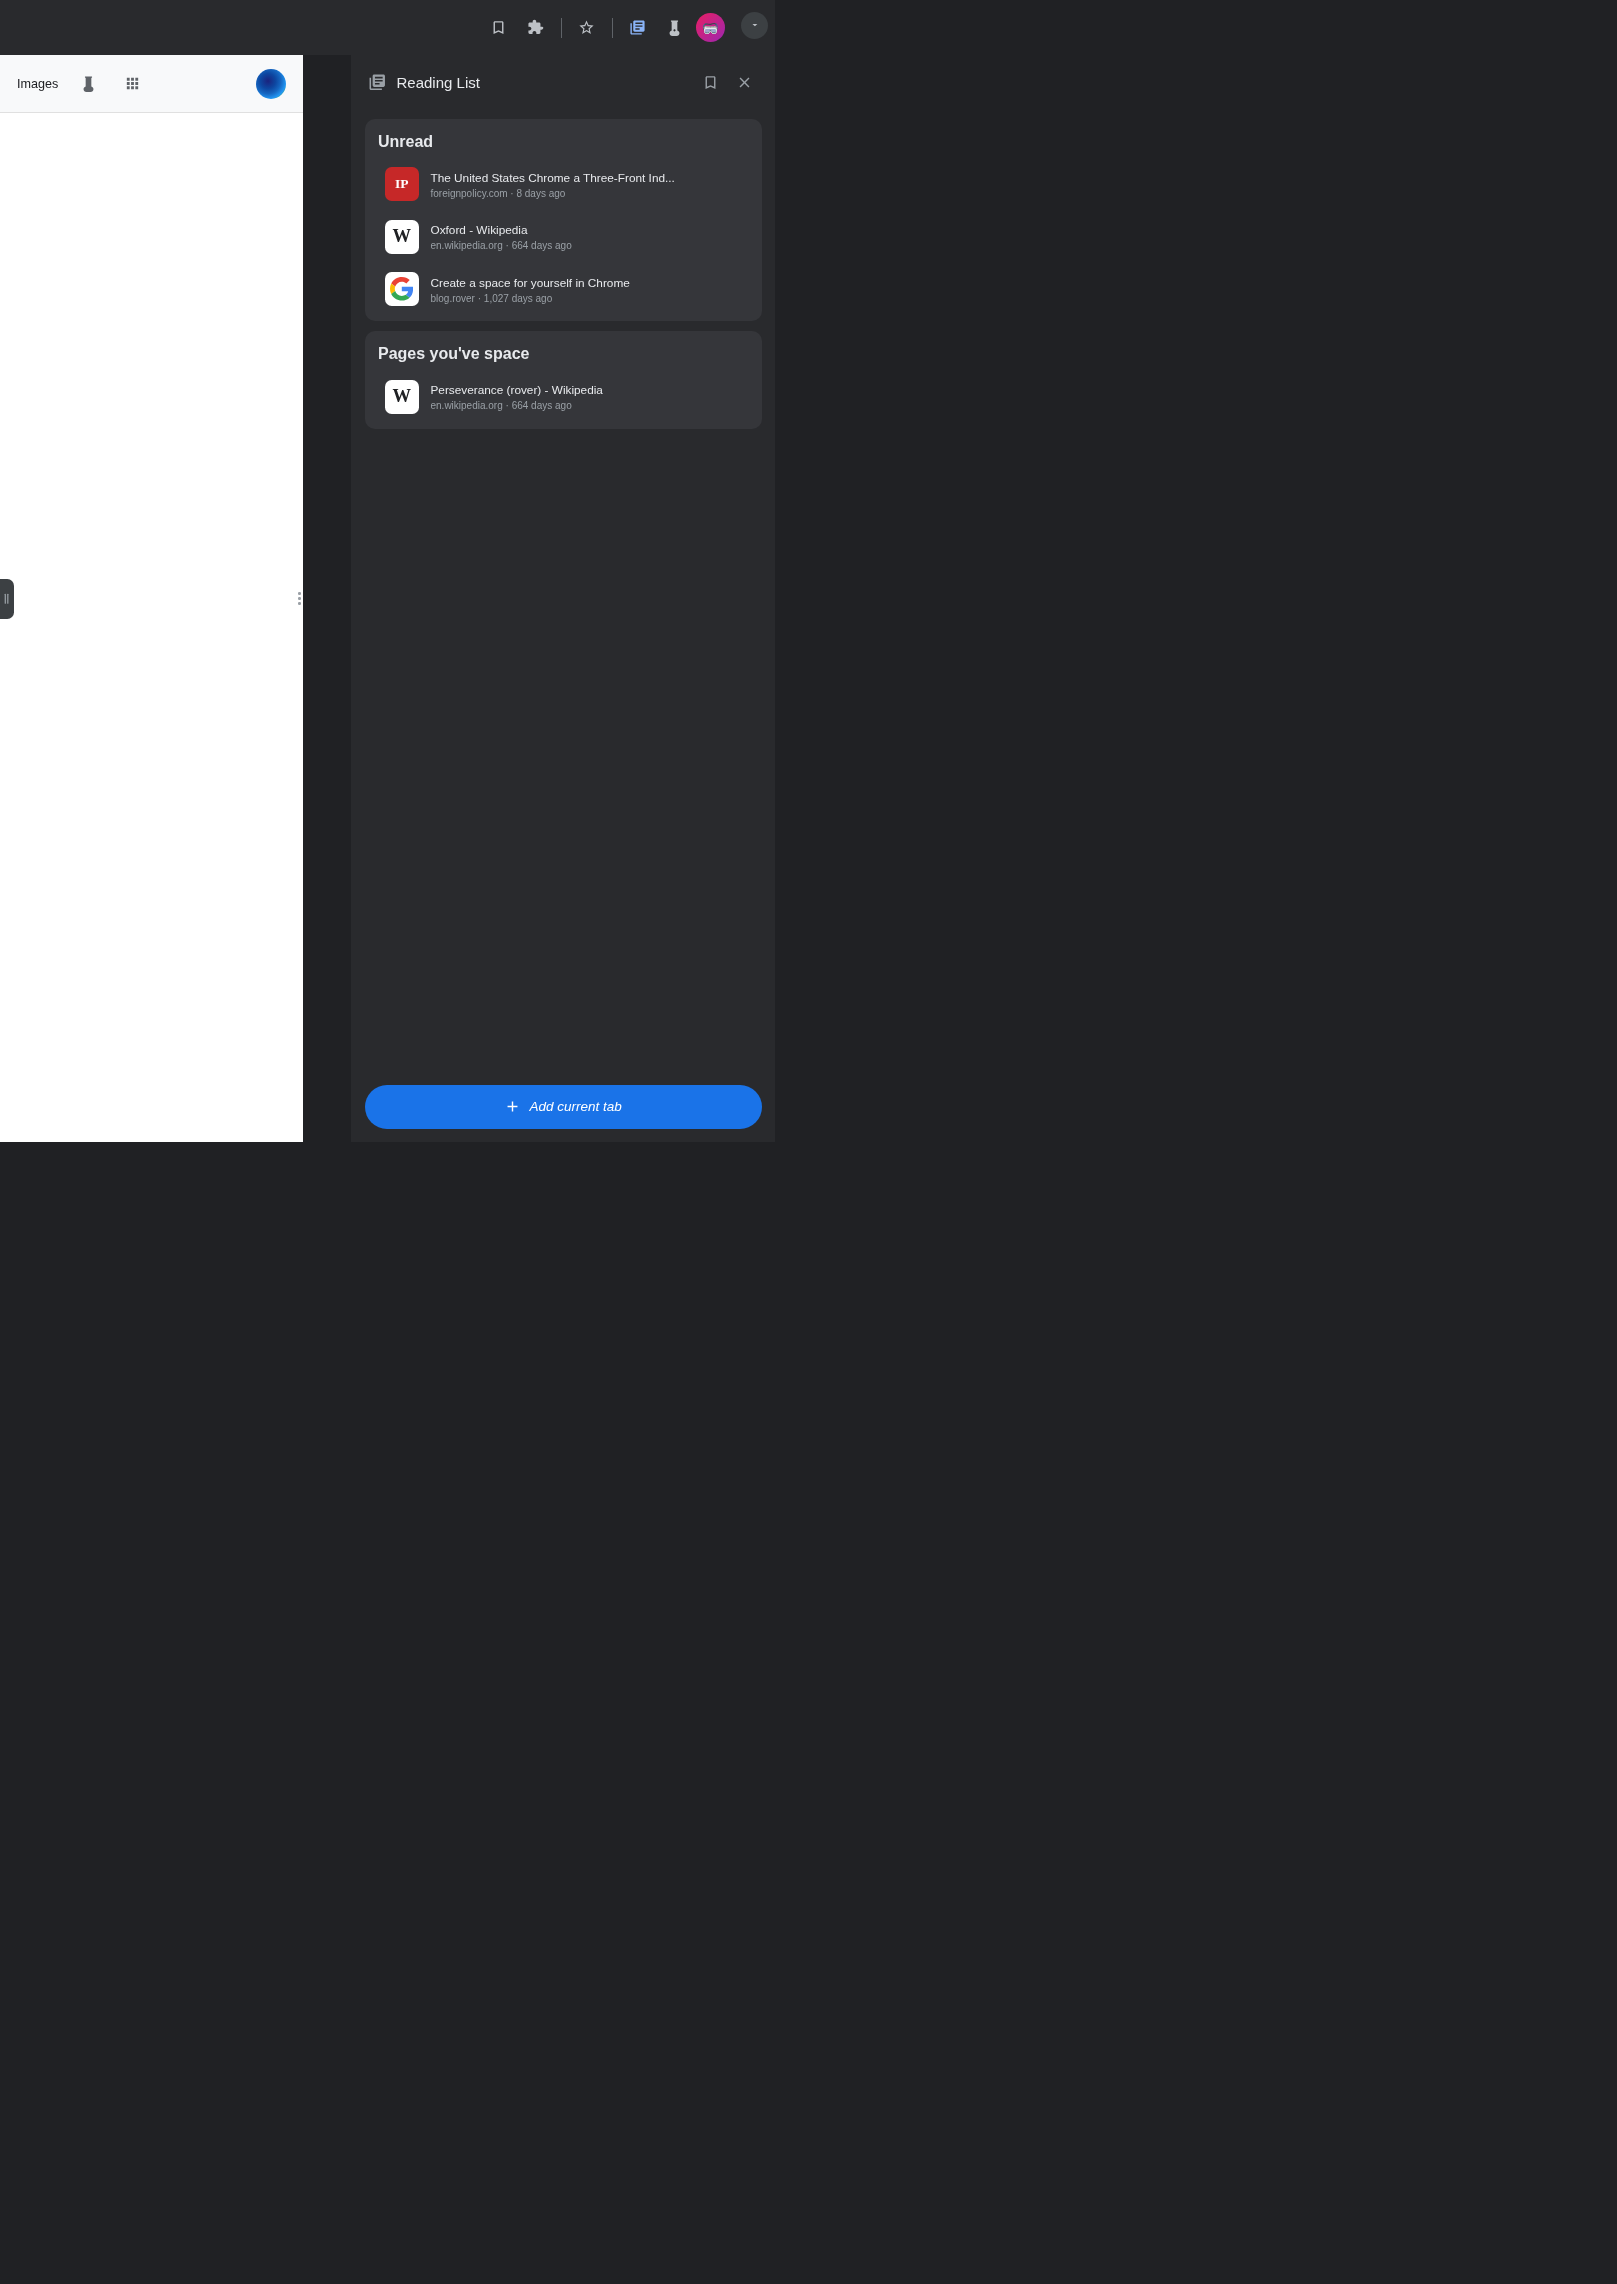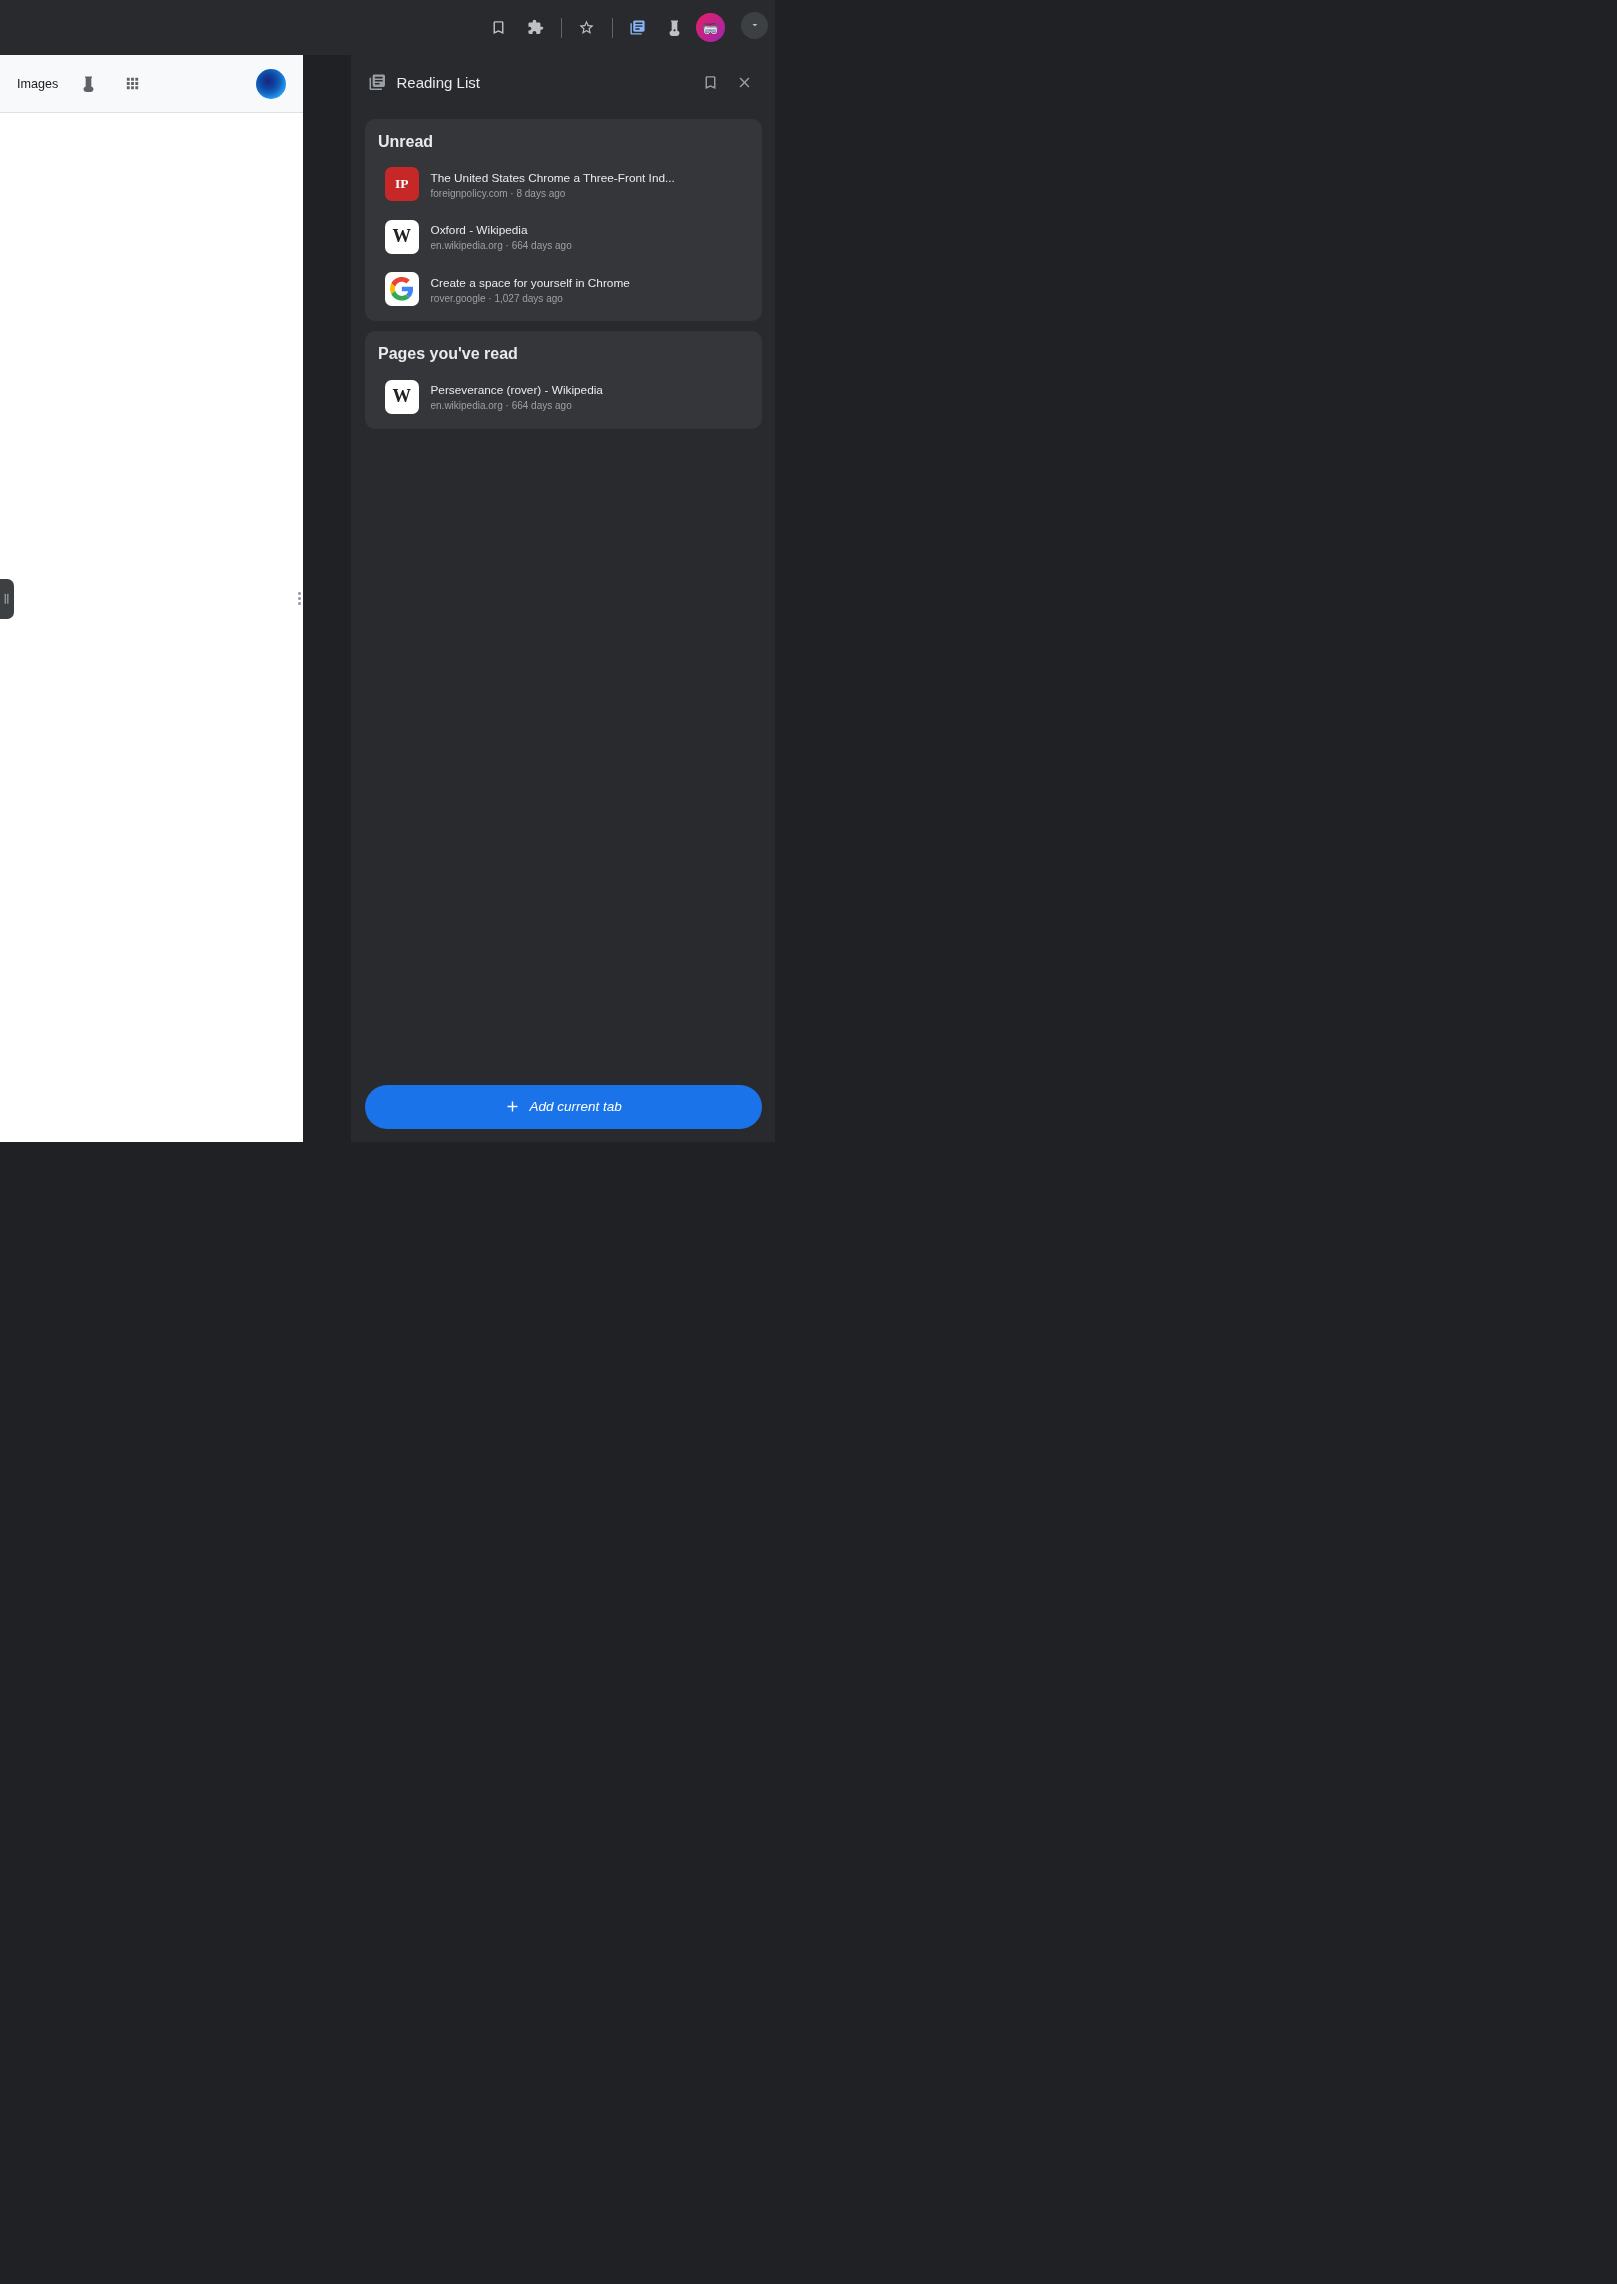--- a/index.html
+++ b/index.html
@@ -476,30 +476,30 @@
             <svg width="23.6" height="23.6" viewBox="0 0 48 48">
               <path fill="#EA4335" d="M24 9.5c3.54 0 6.71 1.22 9.21 3.6l6.85-6.85C35.9 2.38 30.47 0 24 0 14.62 0 6.51 5.38 2.56 13.22l7.98 6.19C12.43 13.72 17.74 9.5 24 9.5z"></path>
               <path fill="#4285F4" d="M46.98 24.55c0-1.57-.15-3.09-.38-4.55H24v9.02h12.94c-.58 2.96-2.26 5.48-4.78 7.18l7.73 6c4.51-4.18 7.09-10.36 7.09-17.65z"></path>
               <path fill="#FBBC05" d="M10.53 28.59c-.48-1.45-.76-2.99-.76-4.59s.27-3.14.76-4.59l-7.98-6.19C.92 16.46 0 20.12 0 24c0 3.88.92 7.54 2.56 10.78l7.97-6.19z"></path>
               <path fill="#34A853" d="M24 48c6.48 0 11.93-2.13 15.89-5.81l-7.73-6c-2.18 1.48-4.97 2.31-8.16 2.31-6.26 0-11.57-4.22-13.47-9.91l-7.98 6.19C6.51 42.62 14.62 48 24 48z"></path>
             </svg>
           </div>
           <div class="item-info">
             <div class="item-title">Create a space for yourself in Chrome</div>
             <div class="item-meta">
-              <span>rover.google</span>
+              <span>blog.rover</span>
               <span> · </span>
               <span>1,027 days ago</span>
             </div>
           </div>
         </div>
       </div>
 
       <div class="section-card">
-        <div class="section-title">Pages you've read</div>
+        <div class="section-title">Pages you've space</div>
 
         <div class="reading-item" style="margin-bottom: 6.7px;">
           <div class="item-favicon favicon-wiki">
             <span class="wiki-w">W</span>
           </div>
           <div class="item-info">
             <div class="item-title">Perseverance (rover) - Wikipedia</div>
             <div class="item-meta">
               <span>en.wikipedia.org</span>
               <span> · </span>

